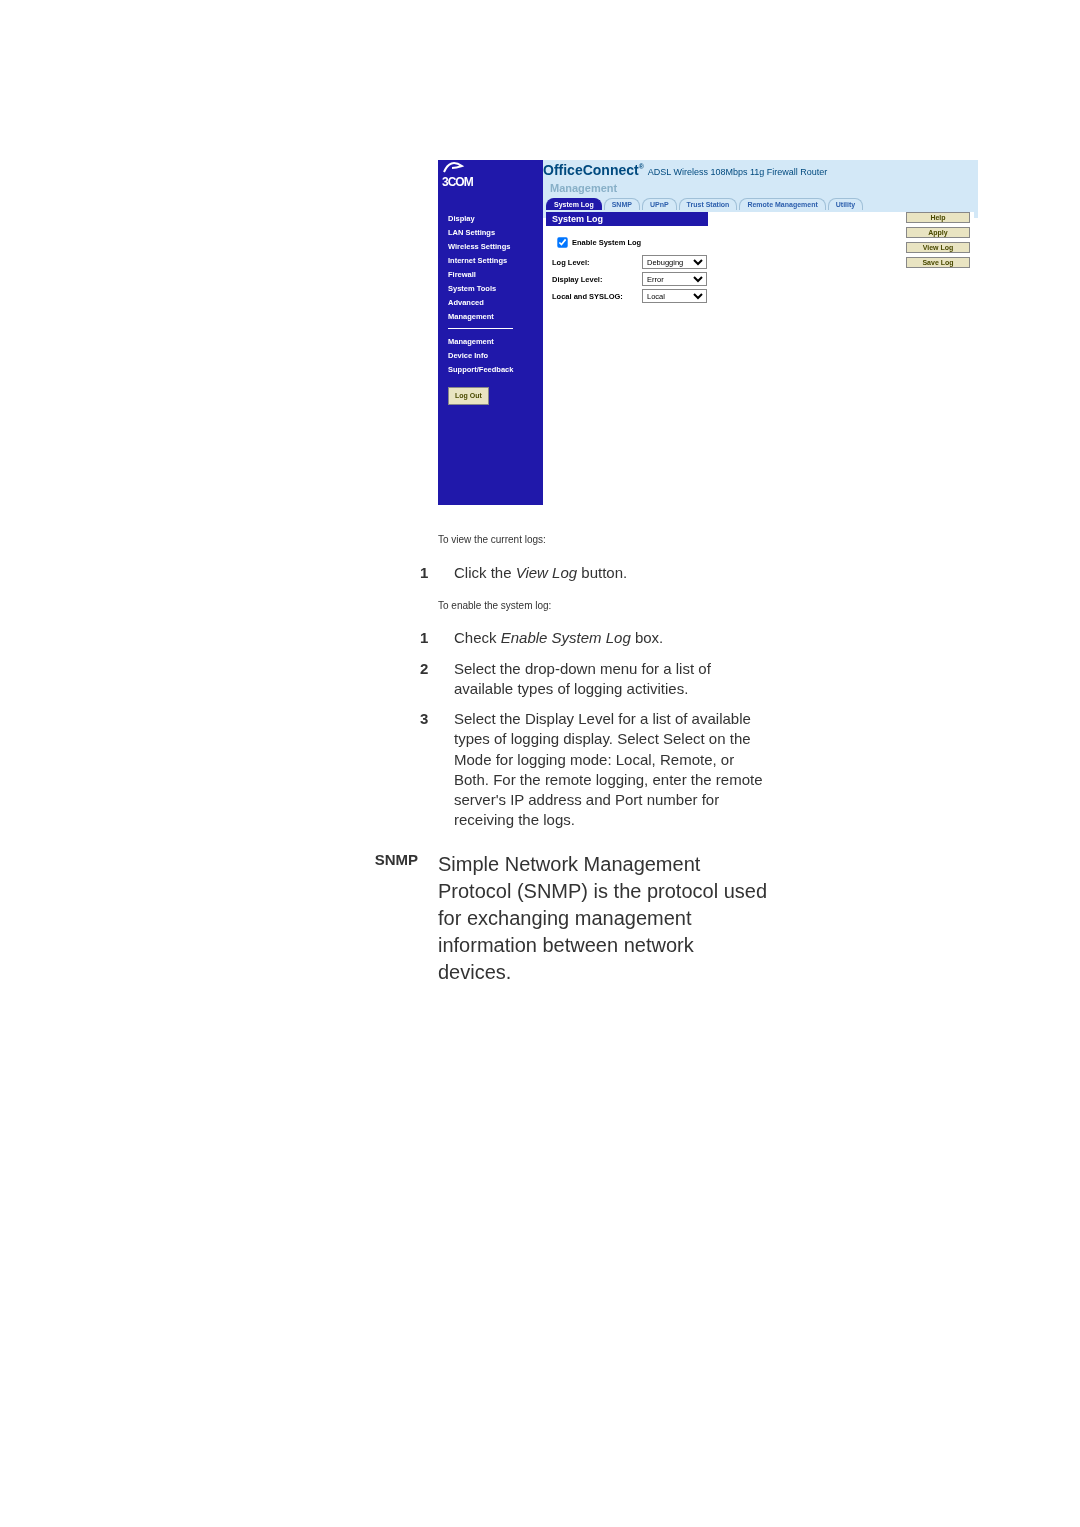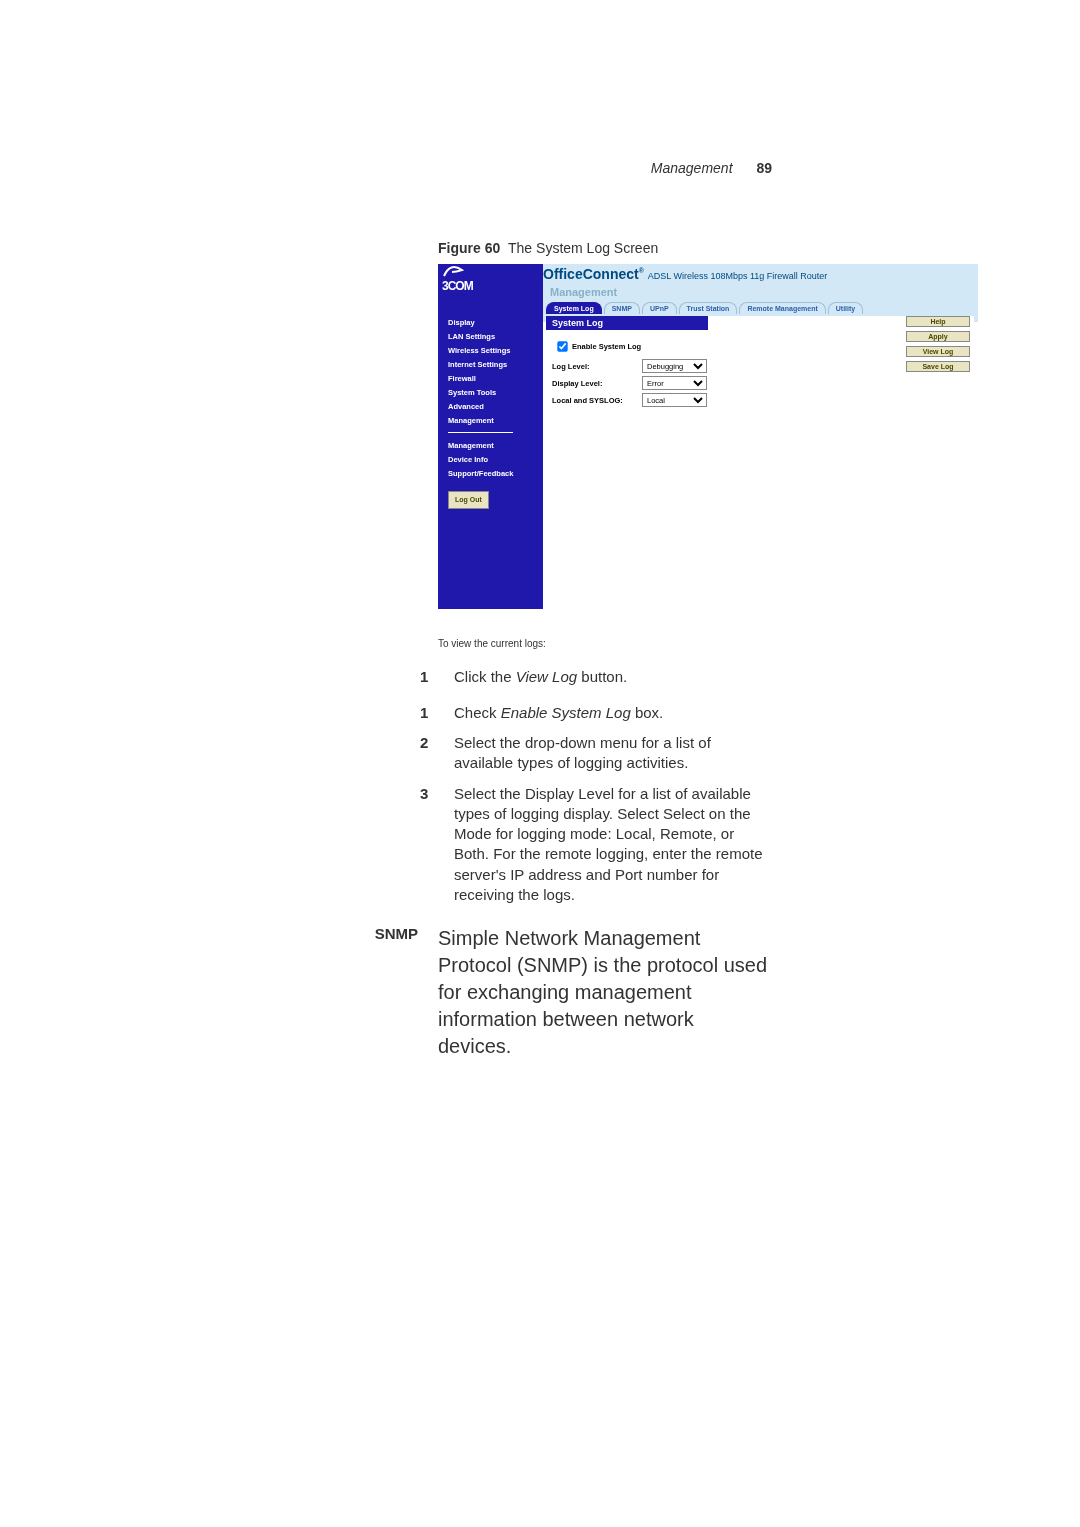--- a/index.html
+++ b/index.html
@@ -213,23 +213,20 @@
 </head>
 <body>
 
 <div class="page">
 
   <div class="running-head">
     <em>Management</em>
     <span class="pagenum">89</span>
   </div>
 
-  <div class="figure-caption">
-    <b>Figure 60</b>&nbsp;&nbsp;<span>The System Log Screen</span>
-  </div>
 
   <div class="shot">
     <div class="lightblue-band"></div>
     <div class="sidebar">
       <div class="logo">
         <svg width="24" height="14">
             <path d="M2 12 Q 8 -2 20 6 Q 14 8 10 8" fill="none" stroke="#fff" stroke-width="2"></path>
           </svg><br>
         <span>3COM</span>
       </div>
@@ -295,20 +292,23 @@
     </div>
   </div>
 
   <div class="body-text">
     <p>To view the current logs:</p>
   </div>
   <ol class="num-list">
     <li>Click the <em>View Log</em> button.</li>
   </ol>
 
+  <div class="body-text" style="margin-top:4px">
+    <p>To enable the system log:</p>
+  </div>
   <ol class="num-list">
     <li>Check <em>Enable System Log</em> box.</li>
     <li>Select the drop-down menu for a list of available types of logging activities.</li>
     <li>Select the Display Level for a list of available types of logging display. Select Select on the Mode for logging mode: Local, Remote, or Both. For the remote logging, enter the remote server's IP address and Port number for receiving the logs.</li>
   </ol>
 
   <div class="section">
     <div class="side-label">SNMP</div>
     <div class="side-body">Simple Network Management Protocol (SNMP) is the protocol used for exchanging management information between network devices.</div>
   </div>

